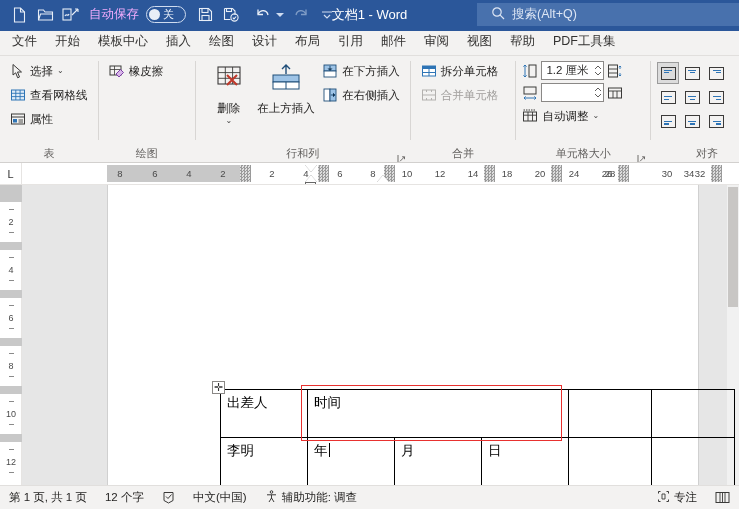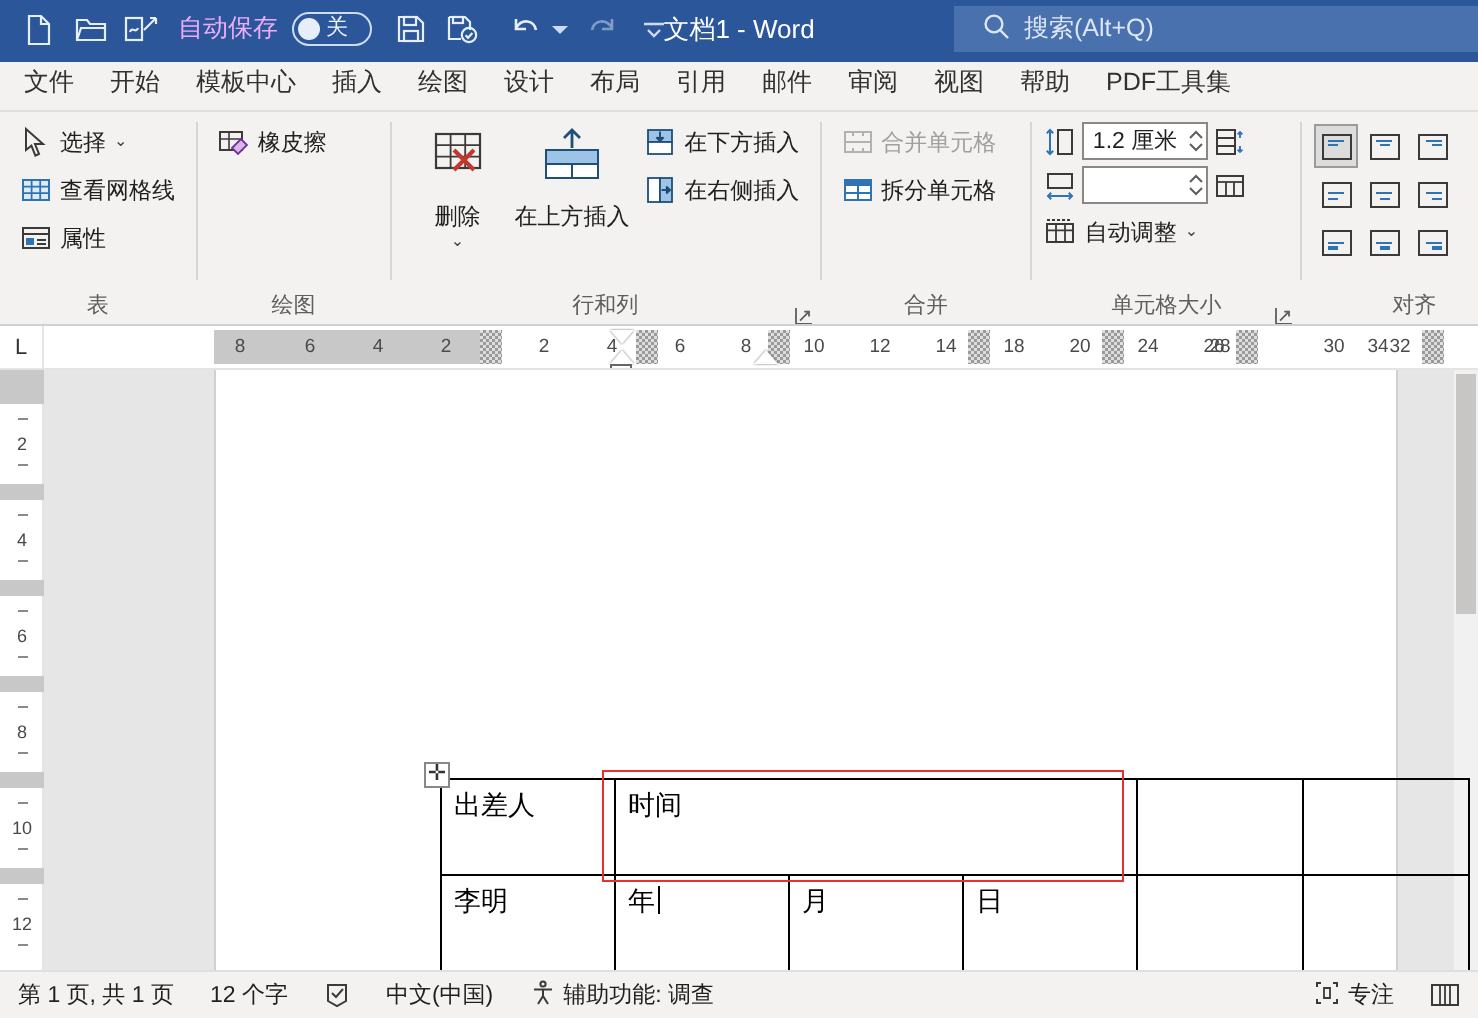--- a/index.html
+++ b/index.html
@@ -408,39 +408,39 @@
             <path d="M1 1v8h8" fill="none" stroke="#605e5c" stroke-width="0.9"></path>
             <path d="M3 7.3L7.5 2.8M7.5 5.2V2.8H5.1" fill="none" stroke="#605e5c" stroke-width="0.9"></path>
           </svg>
       </span>
     </div>
     <div class="grp-div"></div>
 
     <div class="grp" style="width:105px">
       <div class="grp-body">
         <div class="col">
+          <div class="cmd-sm">
+            <span class="ic">
+              <svg class="ic" viewBox="0 0 16 16">
+                  <rect x="1.5" y="3" width="13" height="10" fill="#fff" stroke="#2e74b5" stroke-width="1"></rect>
+                  <rect x="1.5" y="3" width="13" height="3" fill="#2e74b5"></rect>
+                  <path d="M1.5 9.5h13M8 6v7" stroke="#2e74b5" stroke-width="1"></path>
+                </svg>
+            </span>
+            <span>拆分单元格</span>
+          </div>
           <div class="cmd-sm disabled">
             <span class="ic">
               <svg class="ic" viewBox="0 0 16 16">
                   <rect x="1.5" y="3" width="13" height="10" fill="none" stroke="#b3b1af" stroke-width="1"></rect>
                   <path d="M1.5 8h13" stroke="#b3b1af" stroke-width="1"></path>
                   <path d="M5.5 3v2M5.5 11v2M10.5 3v2M10.5 11v2" stroke="#b3b1af" stroke-width="1"></path>
                 </svg>
             </span>
             <span>合并单元格</span>
-          </div>
-          <div class="cmd-sm">
-            <span class="ic">
-              <svg class="ic" viewBox="0 0 16 16">
-                  <rect x="1.5" y="3" width="13" height="10" fill="#fff" stroke="#2e74b5" stroke-width="1"></rect>
-                  <rect x="1.5" y="3" width="13" height="3" fill="#2e74b5"></rect>
-                  <path d="M1.5 9.5h13M8 6v7" stroke="#2e74b5" stroke-width="1"></path>
-                </svg>
-            </span>
-            <span>拆分单元格</span>
           </div>
         </div>
       </div>
       <div class="grp-label">合并</div>
     </div>
     <div class="grp-div"></div>
 
     <div class="grp" style="width:134px">
       <div class="grp-body" style="flex-direction:column;padding-top:5px">
         <div class="spin-row">

